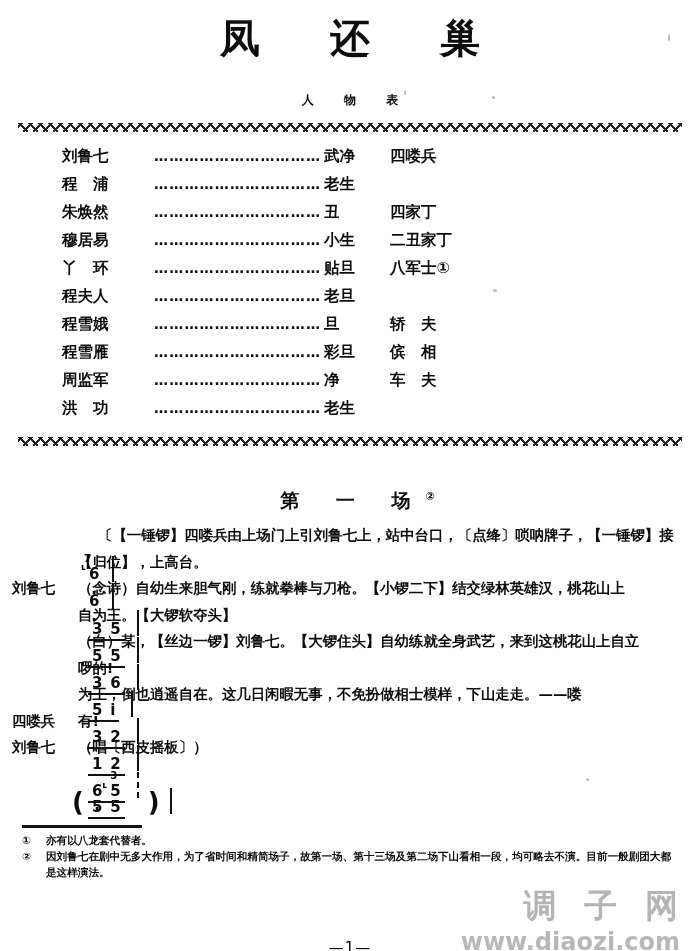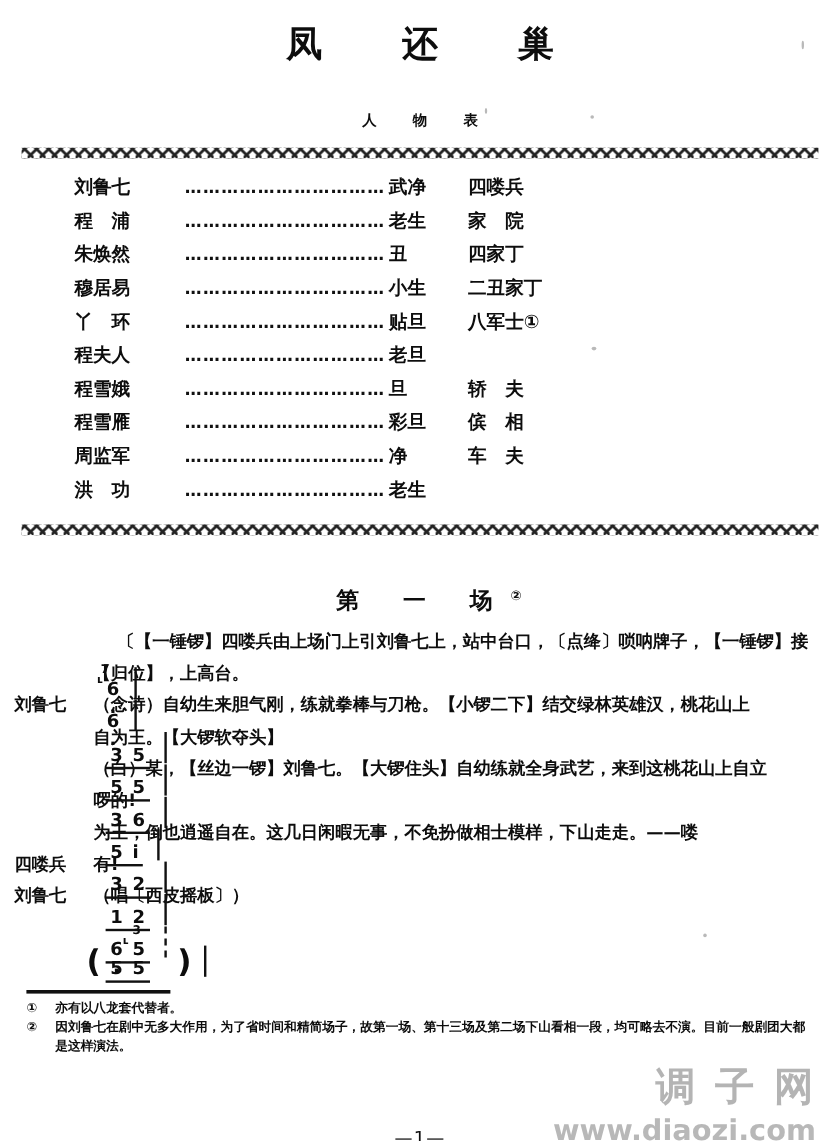--- a/index.html
+++ b/index.html
@@ -18,21 +18,21 @@
   }
   .page {
     position: relative;
     width: 700px;
     height: 951px;
   }
 
   
   .play-title {
     text-align: center;
-    font-size: 30px;
+    font-size: 40px;
     font-weight: bold;
     letter-spacing: 28px;
     padding-left: 28px;
     margin: 12px 0 0 0;
     line-height: 52px;
     font-family: "DejaVu Sans", "Liberation Sans", sans-serif;
   }
   .char-heading {
     text-align: center;
     font-size: 12px;
@@ -250,21 +250,21 @@
   
   .wm-cn {
     position: absolute;
     right: 18px;
     top: 872px;
     font-size: 33px;
     font-weight: bold;
     letter-spacing: 4px;
     color: #8d8d8d;
     opacity: .65;
-    font-family: Liberation Serif, serif;
+    font-family: Liberation Mono, monospace;
   }
   .wm-url {
     position: absolute;
     right: 20px;
     top: 916px;
     font-size: 24px;
     font-weight: bold;
     color: #9b9b9b;
     opacity: .7;
     letter-spacing: 0px;
@@ -291,21 +291,20 @@
     <li class="cast-row">
       <span class="cast-name">刘鲁七</span>
       <span class="cast-leader">……………………………</span>
       <span class="cast-role">武净</span>
       <span class="cast-extra">四喽兵</span>
     </li>
     <li class="cast-row">
       <span class="cast-name">程　浦</span>
       <span class="cast-leader">……………………………</span>
       <span class="cast-role">老生</span>
-      <span class="cast-extra">家　院</span>
     </li>
     <li class="cast-row">
       <span class="cast-name">朱焕然</span>
       <span class="cast-leader">……………………………</span>
       <span class="cast-role">丑</span>
       <span class="cast-extra">四家丁</span>
     </li>
     <li class="cast-row">
       <span class="cast-name">穆居易</span>
       <span class="cast-leader">……………………………</span>

